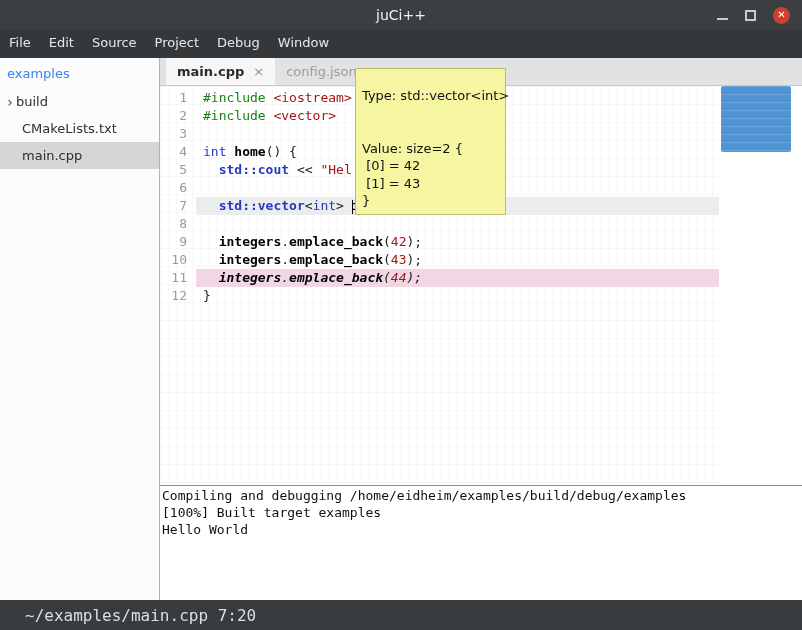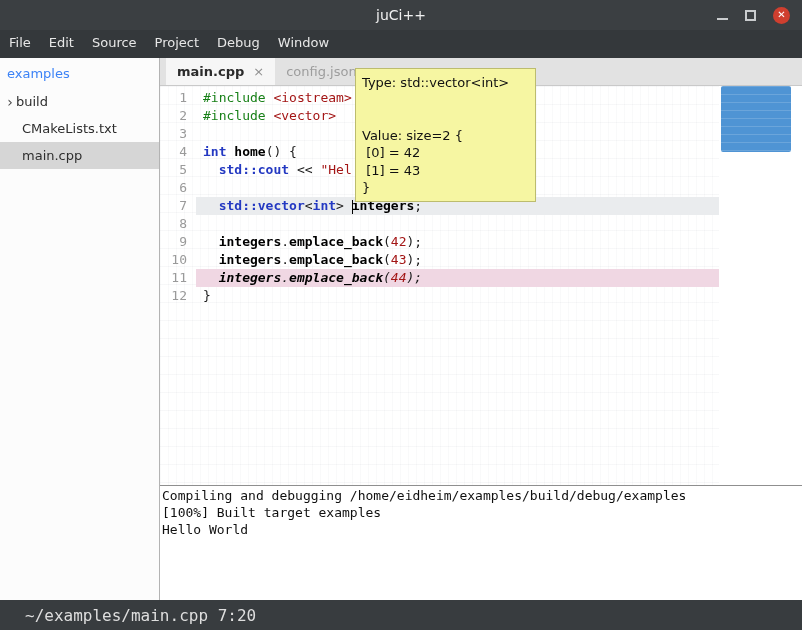--- a/index.html
+++ b/index.html
@@ -48,21 +48,21 @@
       linear-gradient(90deg, rgba(110,120,135,0.04) 1px, transparent 1px);
     background-size:100% 18px, 8px 100%; }
   .code-line { display:flex; height:18px; font-family:"DejaVu Sans Mono","Liberation Mono",monospace; font-size:13px; line-height:18px; }
   .gutter { flex:0 0 36px; text-align:right; padding-right:9px; color:#9a9a9a; }
   .code-text { flex:1; padding-left:7px; white-space:pre; color:#1a1a1a; }
   .hl-current { background:var(--curline,#eaecee); }
   .hl-breakpoint { background:var(--brkline,#f0d7e3);font-style:italic; }
 
   .tok-pp   { color:#188018; }
   .tok-str  { color:#a31515; }
-  .tok-kw   { color:#2439c2; font-weight:bold; }
+  .tok-kw   { color:#2439c2; font-weight:normal; }
   .tok-type { color:#2439c2; font-weight:bold; }
   .tok-fn   { color:#000; font-weight:bold; }
   .tok-num  { color:#a31515; }
   .tok-pl   { color:#1a1a1a; }
   .caret { display:inline-block; width:1px; height:14px; background:#000; vertical-align:middle; margin-right:-1px; }
 
   .overview { flex:1; background:#fff; position:relative; }
   .scroll-thumb { position:absolute; left:2px; top:0; width:70px; height:66px; border-radius:2px;
     background:var(--accent,#4f94d4);
     background-image:repeating-linear-gradient(180deg, rgba(255,255,255,0.16) 0 1px, transparent 1px 8px); }
@@ -72,22 +72,22 @@
             font-family:"DejaVu Sans Mono","Liberation Mono",monospace; font-size:13px; color:#101010; overflow:hidden; }
   .out-line { line-height:17px; white-space:pre; }
 
   
   .statusbar { flex:0 0 30px; background:#383c3f; position:relative; display:flex; align-items:center;
                font-family:"DejaVu Sans Mono","Liberation Mono",monospace; font-size:16px; color:#dedede;padding-left:20px; }
   .status-left { padding-left:5px; }
   .status-center { position:absolute; left:262px; }
 
   
-  .tooltip { position:absolute; left:355px; top:68px; width:181px; z-index:5;
-             background:var(--tipbg,#f6f6a2); border:1px solid #bcbc6e; padding:5px 6px 4px;
+  .tooltip { position:absolute; left:355px; top:68px; width:151px; z-index:5;
+             background:var(--tipbg,#f6f6a2); border:1px solid #bcbc6e; padding:18px 6px 4px;
              font-size:13px; color:#111; }
   .tip-line { line-height:17.5px; white-space:pre; }
 </style>
 </head>
 <body>
 
 <div class="window">
 
   <div class="titlebar">
     <div class="title">juCi++</div>

